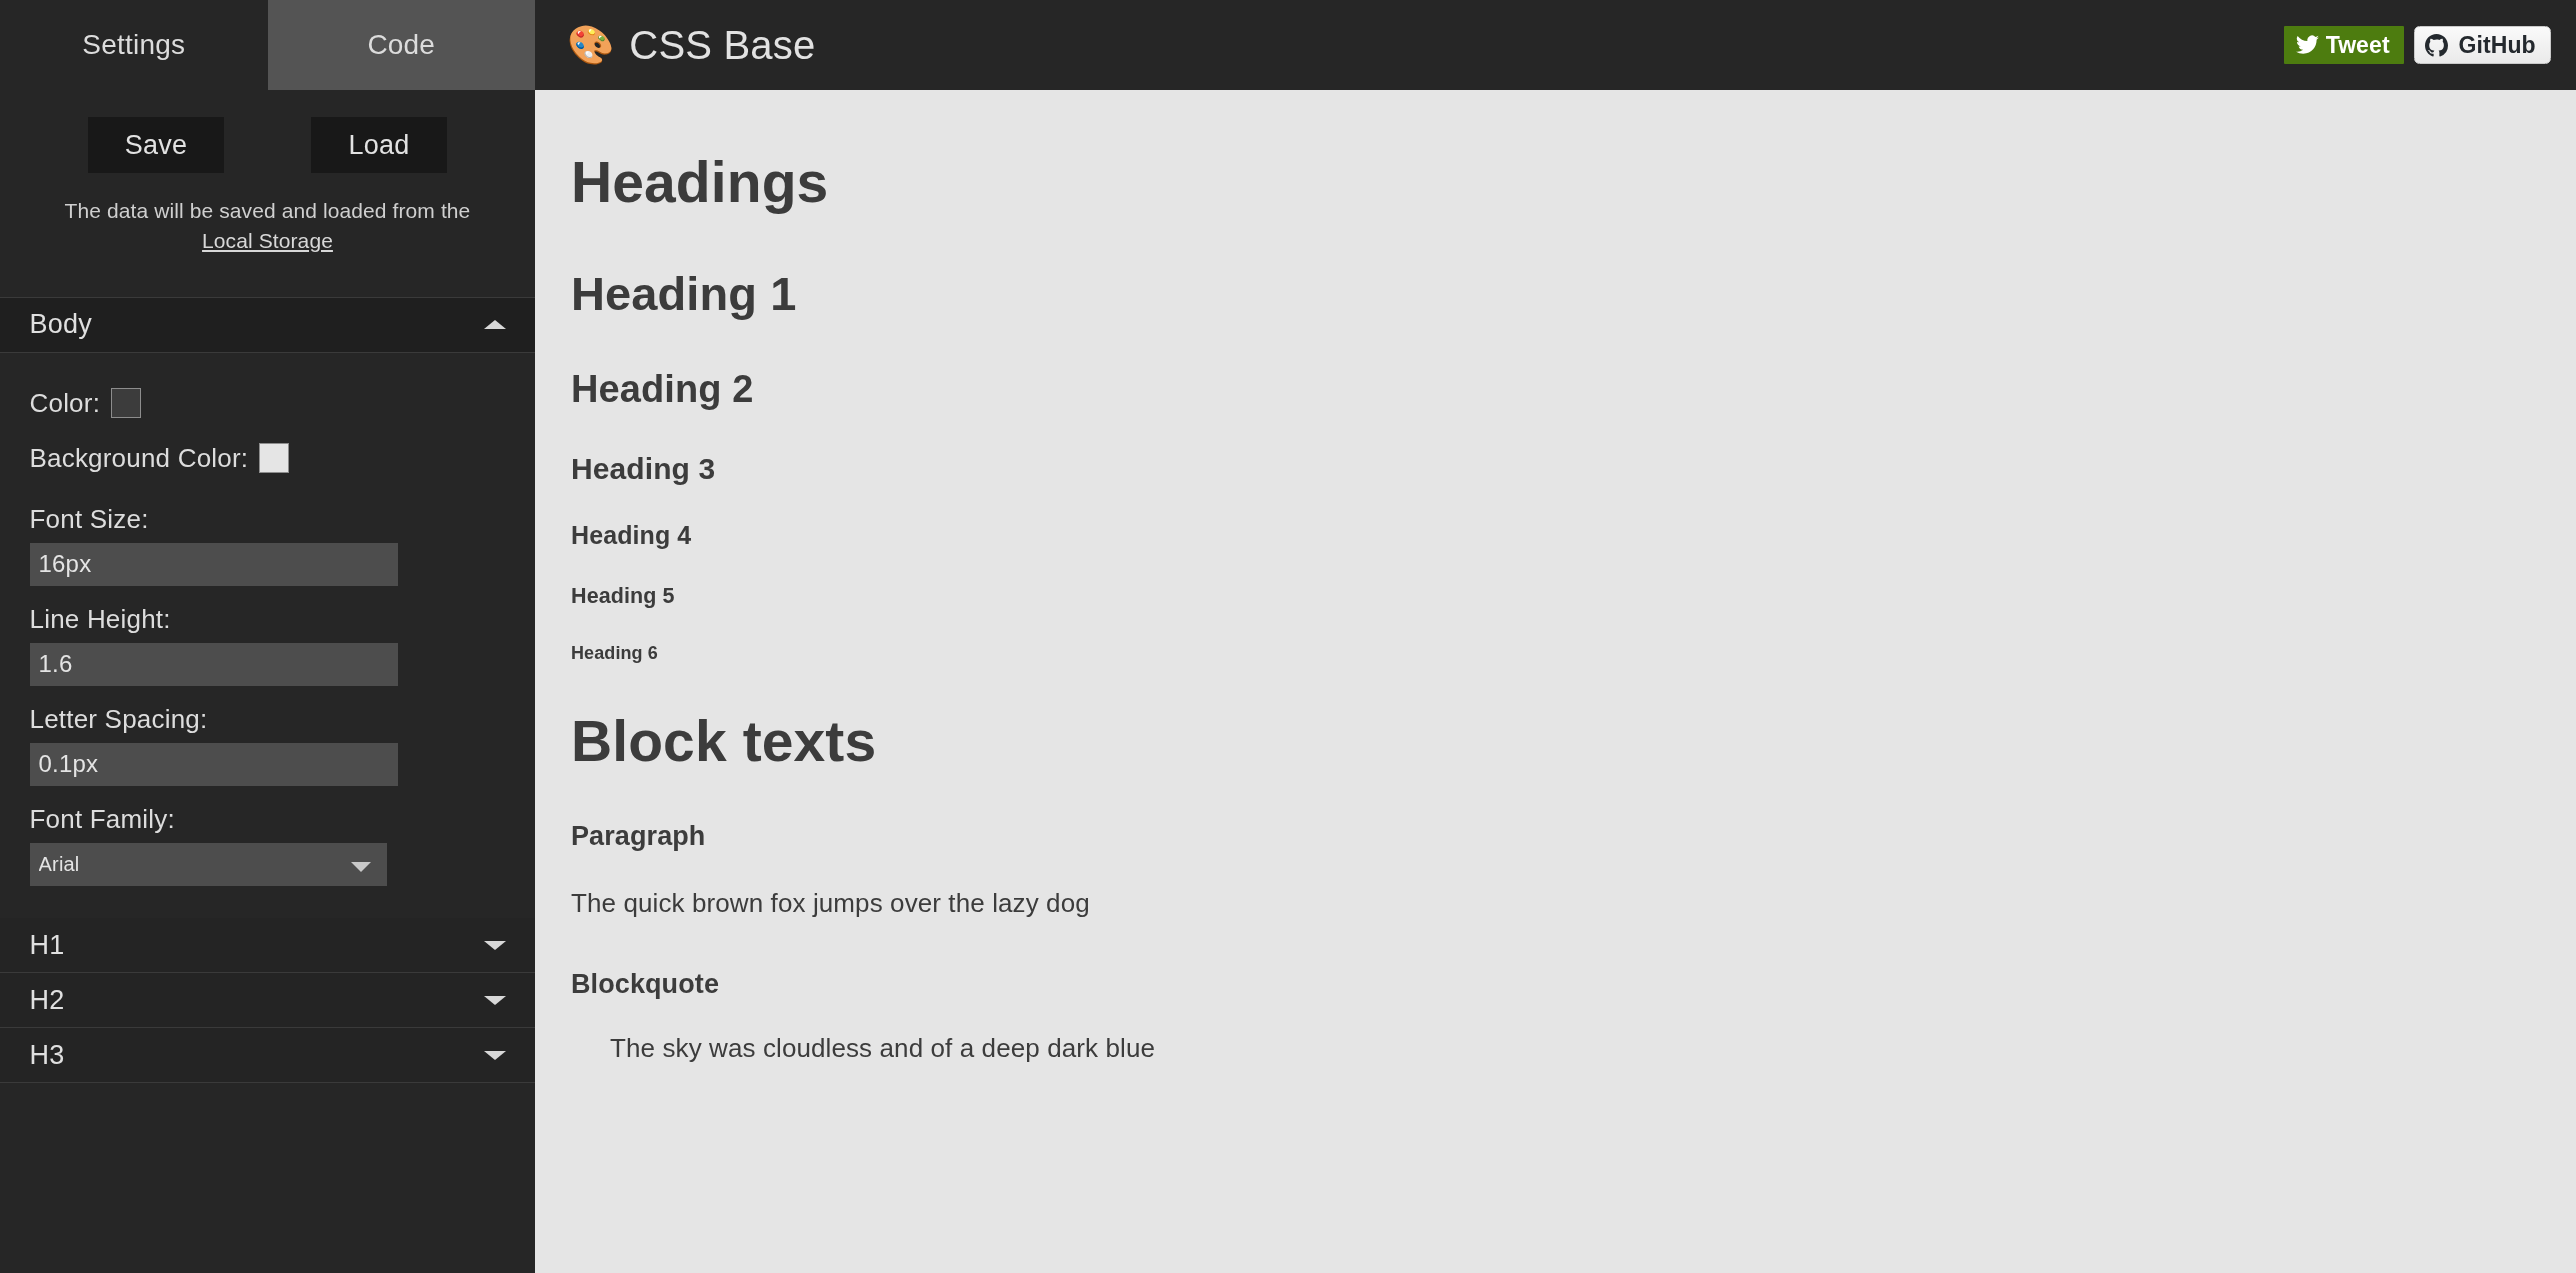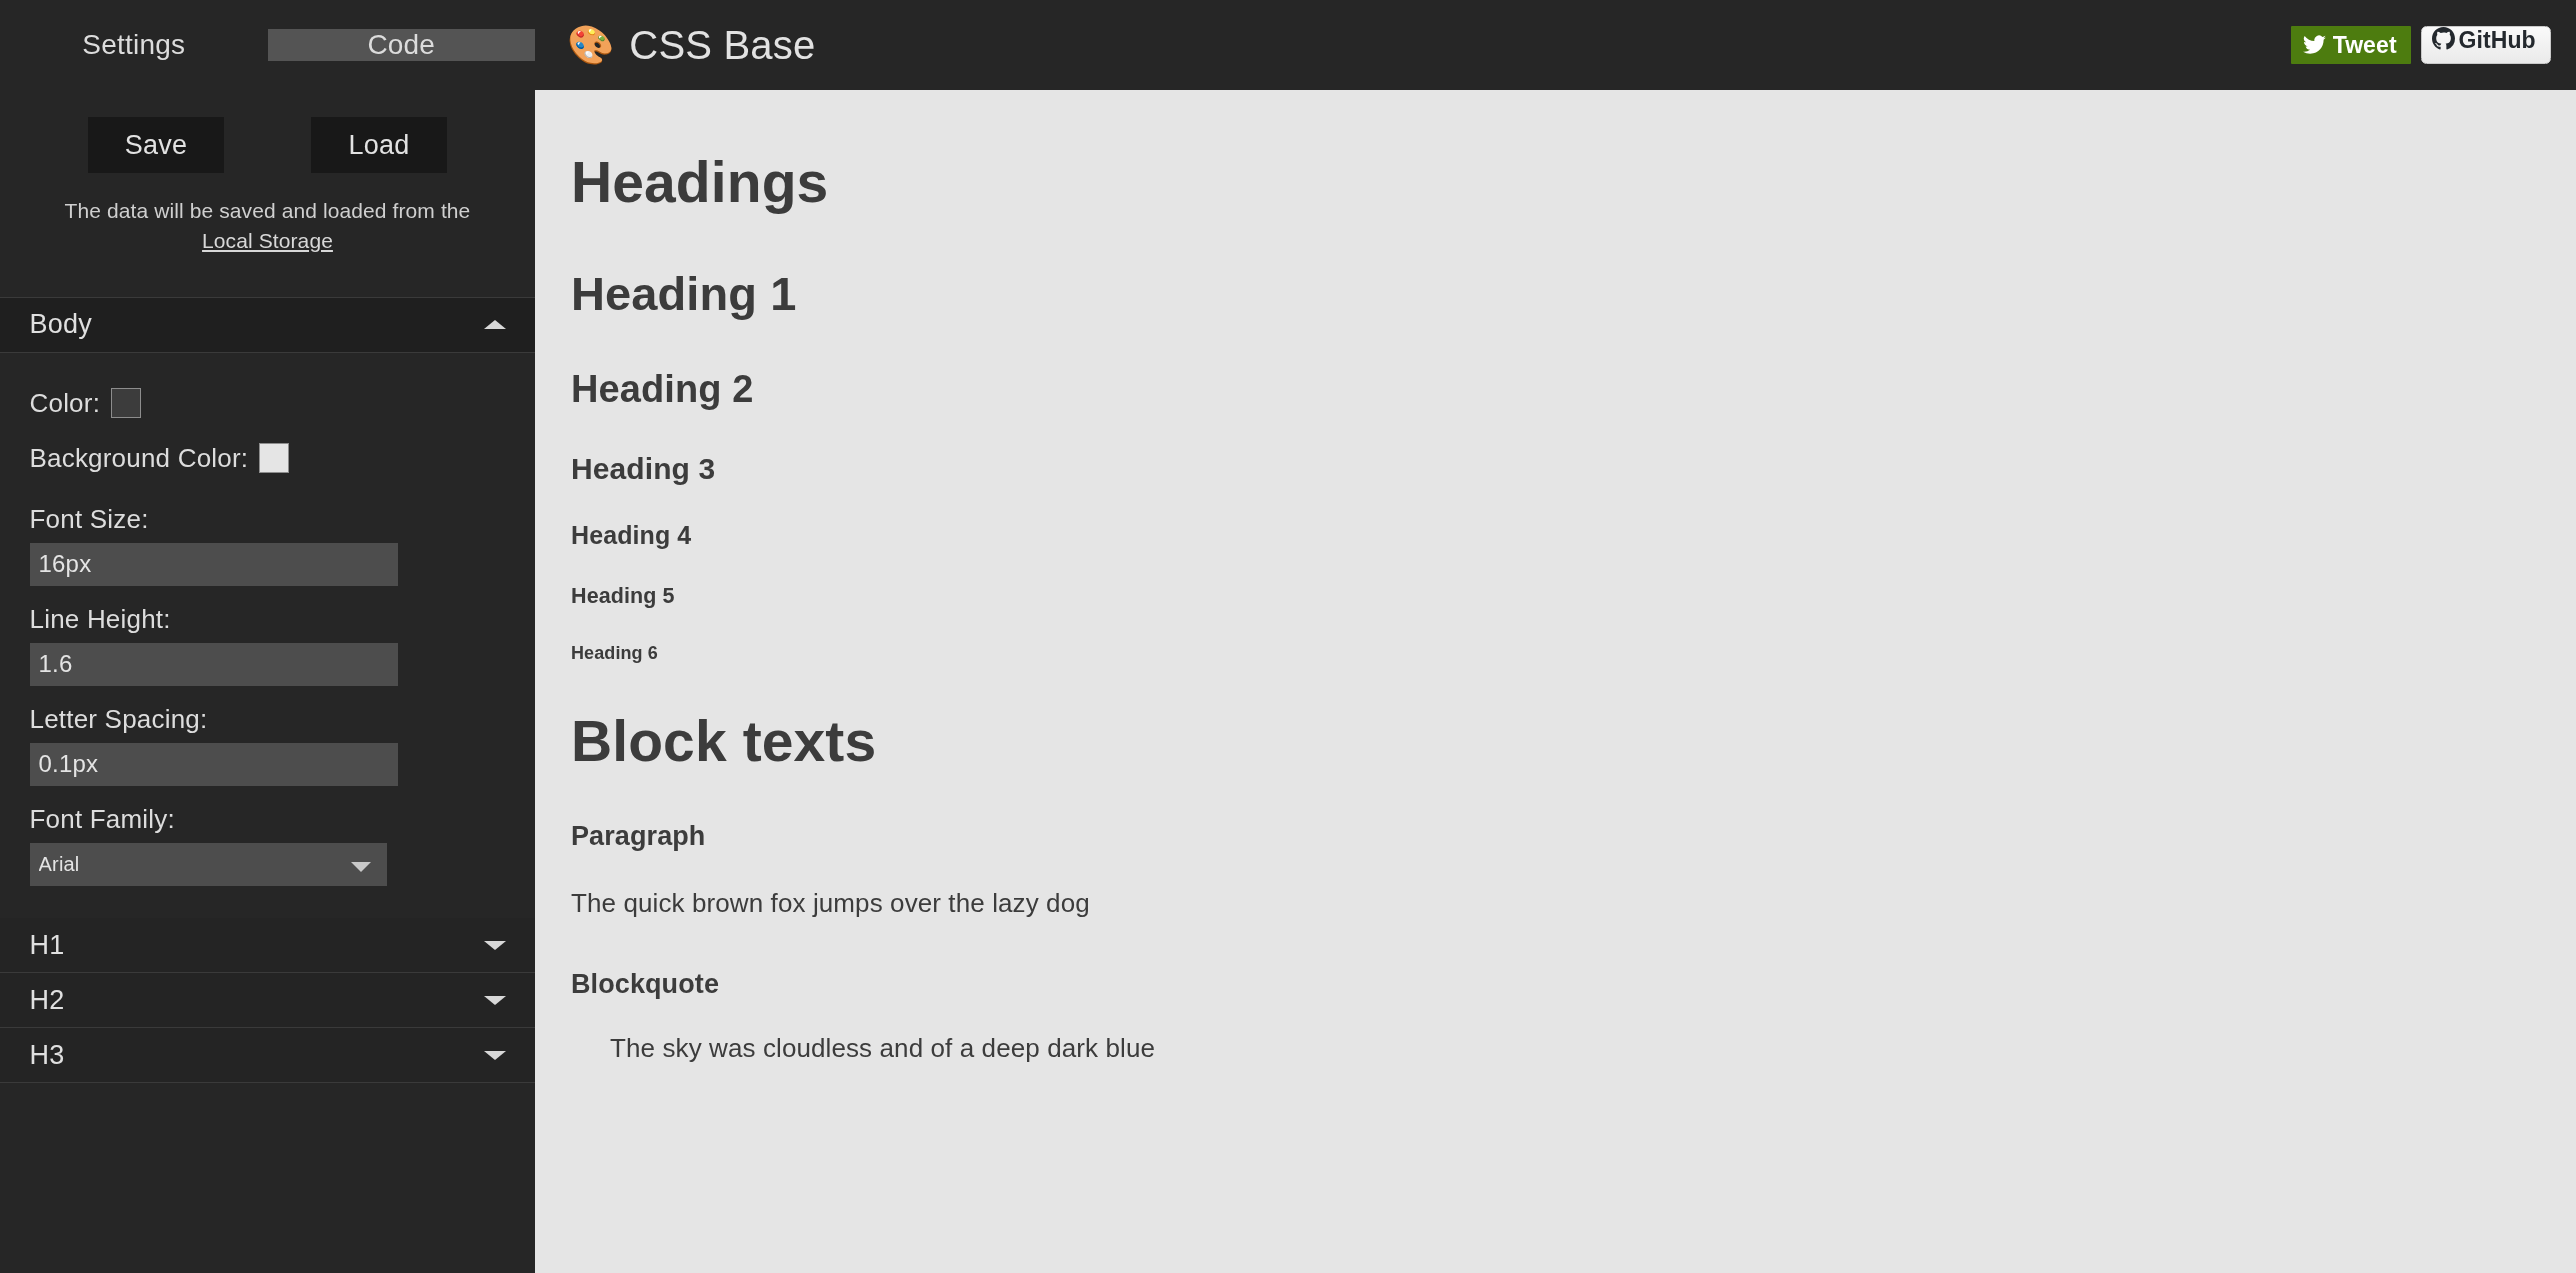--- a/index.html
+++ b/index.html
@@ -16,21 +16,21 @@
   .sidebar {
     width: 535px;
     flex: 0 0 535px;
     background: #262626;
     color: #dcdcdc;
     display: flex;
     flex-direction: column;
     overflow: hidden;
     position: relative;
   }
-  .tabs { display: flex; width: 100%; height: 90px; flex: 0 0 90px; align-items: center; }
+  .tabs { display: flex; width: 100%; height: 90px; flex: 0 0 90px; }
   .tab {
     flex: 1 1 50%;
     display: flex; align-items: center; justify-content: center;
     font-size: 28px;
     color: #dcdcdc;
     background: #262626;
     cursor: pointer;
     letter-spacing: 0.2px;
   }
   .tab.active { background: #545454; }
@@ -153,21 +153,21 @@
     font-size: 23px; font-weight: bold;
     cursor: pointer;
     letter-spacing: 0.1px;
   }
   .gh-btn {
     background: linear-gradient(#fafafa,#eaeaea);
     color: #24292e;
     border: 0.9px solid #c9c9c9;
     border-radius: 5.4px;
     height: 38px;
-    display: flex; gap: 3px;
+    display: flex; align-items: center; gap: 10px;
     padding: 0 14.3px 0 10.7px;
     font-size: 23px; font-weight: bold;
     cursor: pointer;
     letter-spacing: 0.1px;
   }
 
   .preview {
     flex: 1 1 auto;
     background: #e5e5e5;
     padding: 39px 50px 0 36px;

